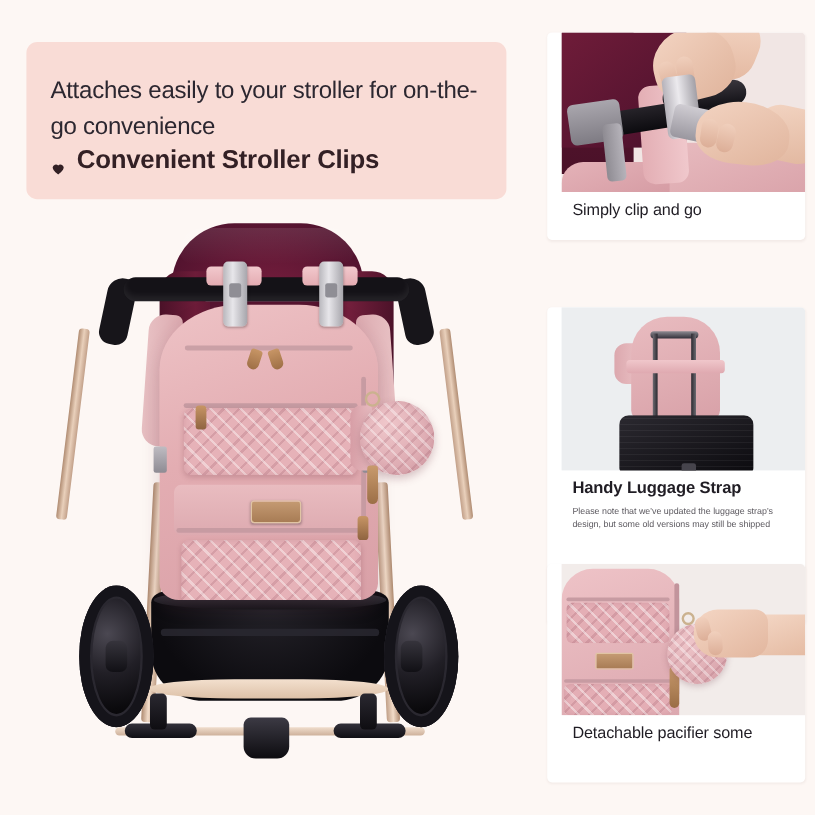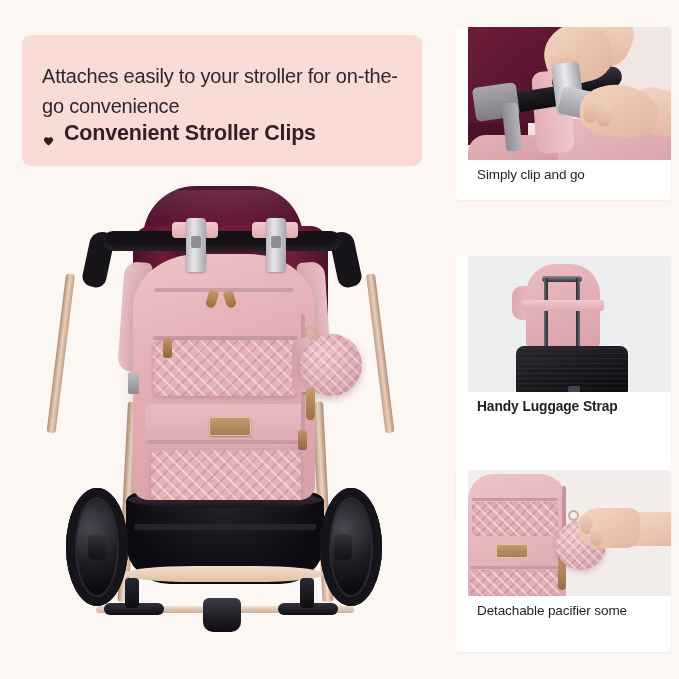--- a/index.html
+++ b/index.html
@@ -544,20 +544,21 @@
         <div id="p2-bag"></div>
         <div id="p2-handle-top"></div>
         <div id="p2-handle-l"></div>
         <div id="p2-handle-r"></div>
         <div id="p2-strapband"></div>
         <div id="p2-case"></div>
         <div id="p2-case-zip"></div>
       </div>
       <div class="cap-wrap">
         <div id="cap-2" class="cap">Handy Luggage Strap</div>
+        <div id="cap-2-note">Please note that we've updated the luggage strap's design, but some old versions may still be shipped</div>
       </div>
     </div>
 
     <div id="card-3" class="card">
       <div id="photo-3" class="photo">
         <div id="p3-bag"></div>
         <div id="p3-zip1"></div>
         <div id="p3-w1" class="p3-weave"></div>
         <div id="p3-label"></div>
         <div id="p3-zip2"></div>

